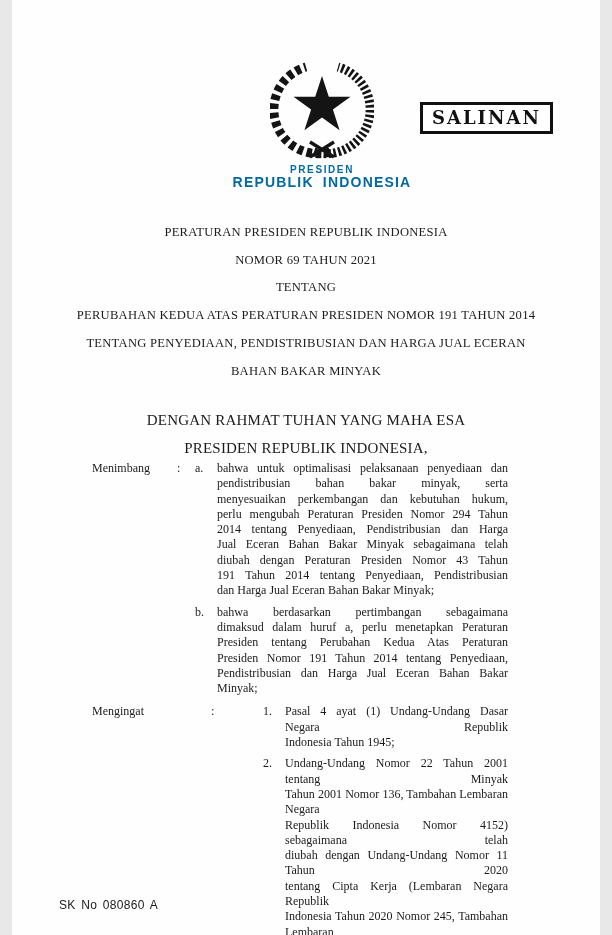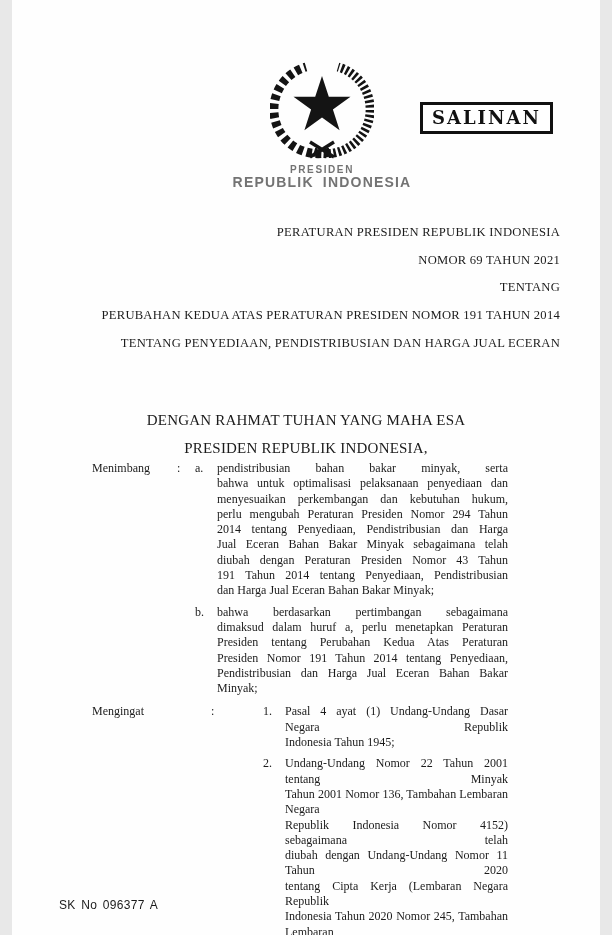--- a/index.html
+++ b/index.html
@@ -10,32 +10,32 @@
     background:#fefefe;
     color:#1b1b1b;
     font-family:"Liberation Serif", serif;
     overflow:hidden;
   }
 
   
   .seal-wrap { position:absolute; top:60px; left:258px; width:104px; text-align:center; }
   .seal-wrap svg { display:block; margin:0 auto; }
   .letterhead { position:absolute; top:163px; left:210px; width:200px; text-align:center;
-    font-family:"Liberation Sans", sans-serif; font-weight:bold; color:#737373; }
+    font-family:"Liberation Sans", sans-serif; font-weight:bold; color:#0369a1; }
   .letterhead .lh1 { font-size:10px; letter-spacing:1.6px; line-height:13px; }
   .letterhead .lh2 { font-size:14px; letter-spacing:1.2px; word-spacing:4px; line-height:13px; }
 
   
   .stamp { position:absolute; top:102px; left:408px;
     border:3px solid #111; padding:2px 9px 3px 9px;
     font-family:"DejaVu Serif", serif; font-weight:bold;
     font-size:18px; letter-spacing:2px; color:#111; background:#fff; }
 
   
-  .title-block { position:absolute; top:219px; left:40px; right:40px; text-align:right; }
+  .title-block { position:absolute; top:219px; left:40px; right:40px; text-align:center; }
   .title-block .tline { font-size:12.6px; line-height:27.7px; letter-spacing:0.25px; white-space:nowrap; }
 
   .preamble { position:absolute; top:406px; left:40px; right:40px; text-align:center; }
   .preamble .pline { font-size:15px; line-height:28px; letter-spacing:0.2px; white-space:nowrap; }
 
   
   .bodytext { position:absolute; top:461px; left:80px; right:92px; font-size:12px; }
   .clause { display:grid; grid-template-columns:85px 18px 1fr; }
   .clause + .clause { margin-top:8px;gap:34px; }
   .clause .label { line-height:15.3px; }
@@ -77,38 +77,39 @@
     <div class="lh1">PRESIDEN</div>
     <div class="lh2">REPUBLIK INDONESIA</div>
   </div>
 
   <div class="title-block">
     <div class="tline">PERATURAN PRESIDEN REPUBLIK INDONESIA</div>
     <div class="tline">NOMOR 69 TAHUN 2021</div>
     <div class="tline">TENTANG</div>
     <div class="tline">PERUBAHAN KEDUA ATAS PERATURAN PRESIDEN NOMOR 191 TAHUN 2014</div>
     <div class="tline">TENTANG PENYEDIAAN, PENDISTRIBUSIAN DAN HARGA JUAL ECERAN</div>
+    <div class="tline">BAHAN BAKAR MINYAK</div>
   </div>
 
   <div class="preamble">
     <div class="pline">DENGAN RAHMAT TUHAN YANG MAHA ESA</div>
     <div class="pline">PRESIDEN REPUBLIK INDONESIA,</div>
   </div>
 
   <div class="bodytext">
 
     <div class="clause">
       <div class="label">Menimbang</div>
       <div class="colon">:</div>
       <div class="items">
         <div class="item">
           <div class="marker">a.</div>
           <div class="lines">
+            <div class="bline">bahwa untuk optimalisasi pelaksanaan penyediaan dan</div>
             <div class="bline">pendistribusian bahan bakar minyak, serta</div>
-            <div class="bline">bahwa untuk optimalisasi pelaksanaan penyediaan dan</div>
             <div class="bline">menyesuaikan perkembangan dan kebutuhan hukum,</div>
             <div class="bline">perlu mengubah Peraturan Presiden Nomor 294 Tahun</div>
             <div class="bline">2014 tentang Penyediaan, Pendistribusian dan Harga</div>
             <div class="bline">Jual Eceran Bahan Bakar Minyak sebagaimana telah</div>
             <div class="bline">diubah dengan Peraturan Presiden Nomor 43 Tahun</div>
             <div class="bline">191 Tahun 2014 tentang Penyediaan, Pendistribusian</div>
             <div class="bline last">dan Harga Jual Eceran Bahan Bakar Minyak;</div>
           </div>
         </div>
         <div class="item">
@@ -147,15 +148,15 @@
             <div class="bline">Indonesia Tahun 2020 Nomor 245, Tambahan Lembaran</div>
             <div class="bline last">Negara Republik Indonesia Nomor 6573);</div>
           </div>
         </div>
         <div class="catchword">3. Undang-Undang . . .</div>
       </div>
     </div>
 
   </div>
 
-  <div class="footer">SK No 096377 A</div>
+  <div class="footer">SK No 080860 A</div>
 
 </div>
 
 </body></html>

